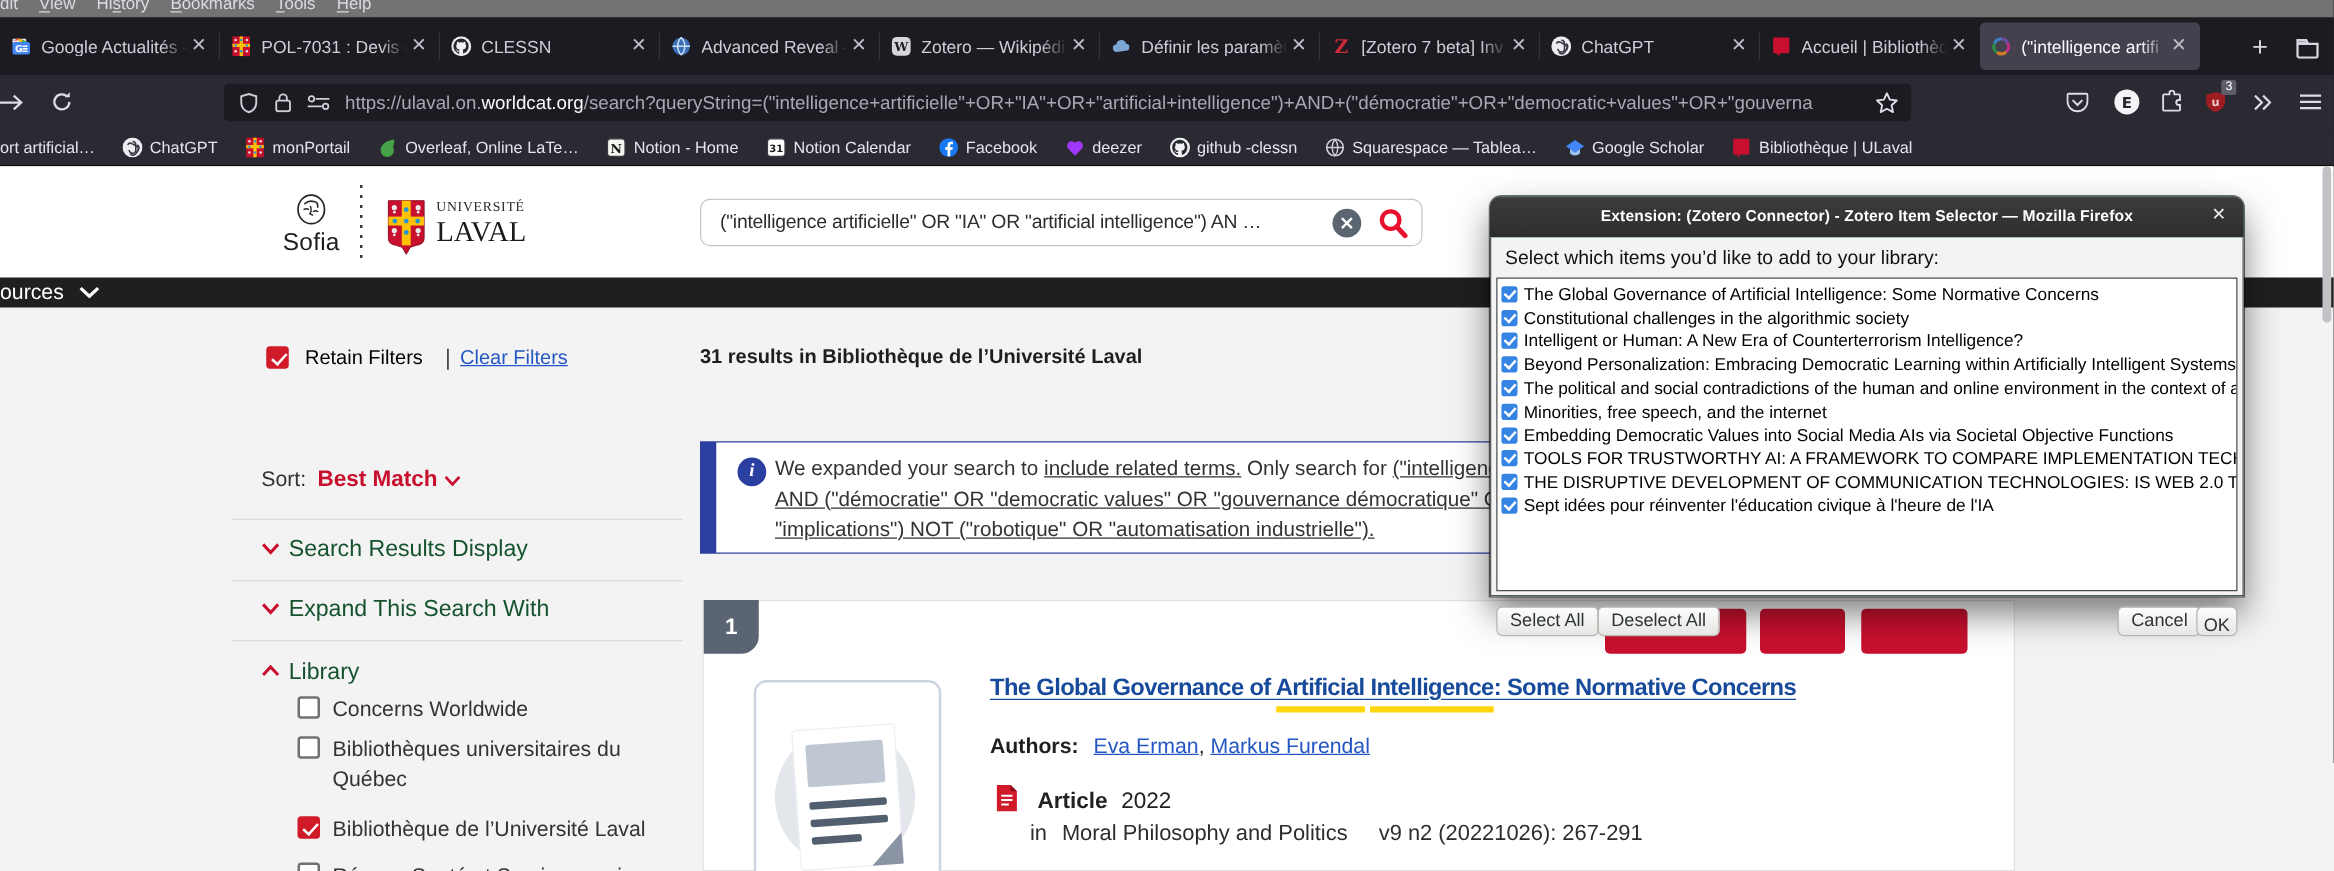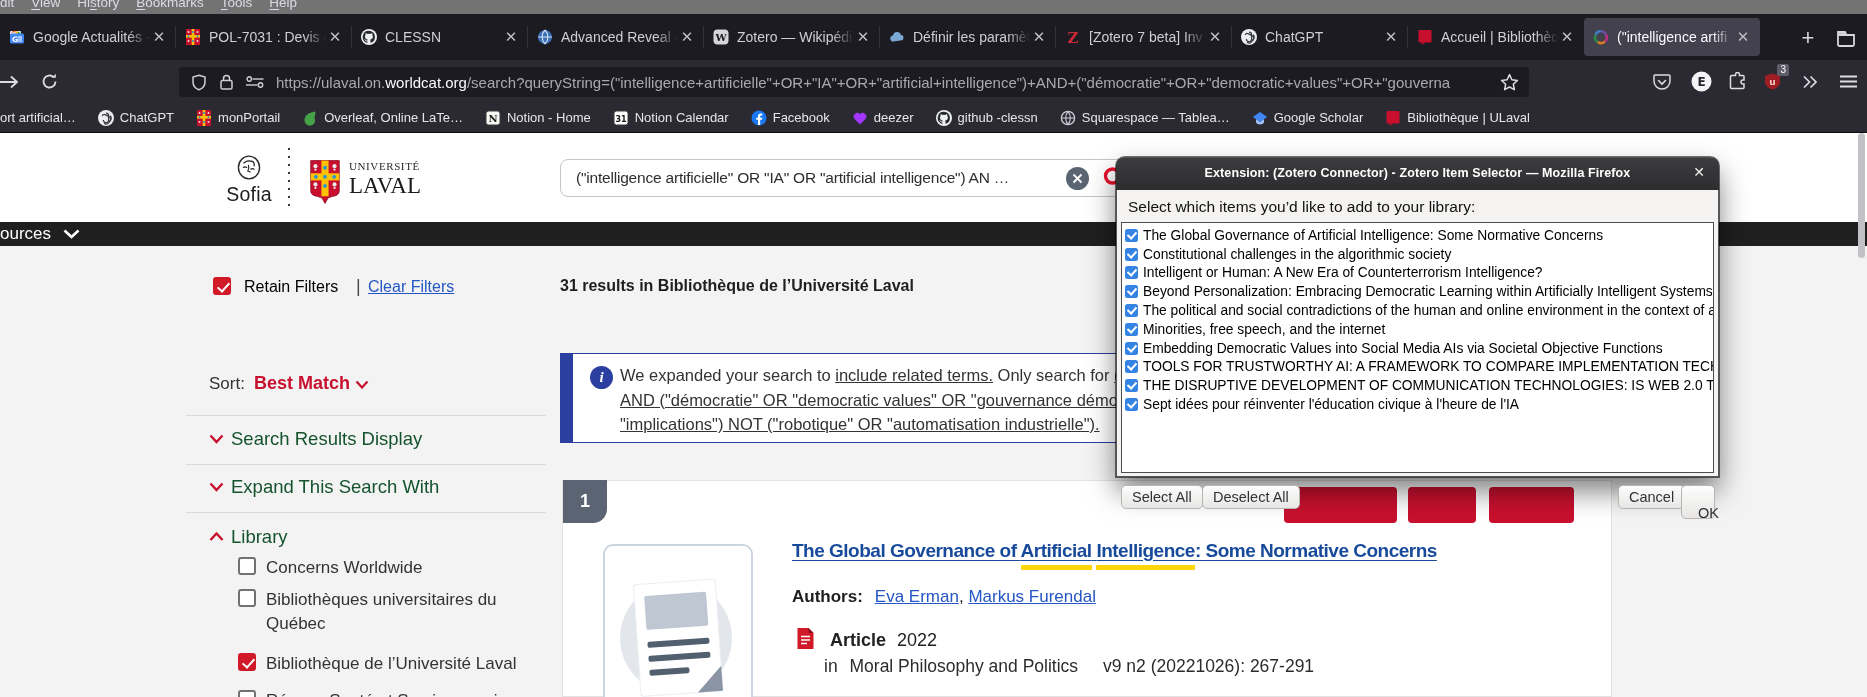--- a/index.html
+++ b/index.html
@@ -94,21 +94,21 @@
   #authors-row .al { color:#2456c4; text-decoration:underline; }
   #authors-label { font-weight:bold; margin-right:12px; }
   #format-row { position:absolute; left:233px; top:146px; font-size:18px; color:#222; }
   #format-row .fmt { font-weight:bold; margin:0 6px 0 10px; }
   #journal-row { position:absolute; left:261px; top:175px; font-size:17.5px; color:#2c2c2c; }
   #journal-row .jn { margin:0 10px 0 7px; }
 
   #page-scroll-thumb { position:absolute; left:1858px; top:0; width:7px; height:125px; background:#c2c2c6; border-radius:3.5px; }
 
   
-  #dialog { position:absolute; left:1116px; top:24px; width:603px; height:320px; z-index:10; border-radius:9px 9px 0 0;
+  #dialog { position:absolute; left:1192px; top:24px; width:603px; height:320px; z-index:10; border-radius:9px 9px 0 0;
      box-shadow:0 14px 28px rgba(0,0,0,.5), 0 0 0 1px rgba(0,0,0,.55); background:#5eead4; font-family:"DejaVu Sans", sans-serif; }
   #dialog-titlebar { position:absolute; top:0; left:0; width:100%; height:33px; border-radius:8px 8px 0 0;
      background:linear-gradient(#3c3b3e,#2d2c2f); box-shadow:inset 0 1px 0 rgba(255,255,255,.12); color:#fff; }
   #dialog-title { position:absolute; width:100%; text-align:center; top:9px; font-size:12.5px; font-family:"Liberation Sans", sans-serif; font-weight:bold; letter-spacing:.1px; }
   #dialog-close { position:absolute; right:14px; top:7px; font-size:14px; font-weight:bold; color:#eee; }
   #dialog-body { position:absolute; top:33px; left:0; right:0; bottom:0; background:#f4f3f1; border:1px solid #565656; border-top:none; }
   #dialog-prompt { position:absolute; left:11px; top:8px; font-size:15.5px; color:#101010; font-family:"Liberation Sans", sans-serif; }
   #dialog-list { position:absolute; left:4px; top:32px; width:593px; height:251px; background:#fff; border:1px solid #4d4d4d; padding:3px 0 0 3px; overflow:hidden; }
   .dlg-item { display:flex; align-items:center; height:18.8px; white-space:nowrap; overflow:hidden; }
   .dlg-cb { flex:0 0 13px; width:13px; height:13px; border-radius:2.5px; background:#3584e4; position:relative; margin-right:5px; }
@@ -662,17 +662,17 @@
     <span class="dlg-label">THE DISRUPTIVE DEVELOPMENT OF COMMUNICATION TECHNOLOGIES: IS WEB 2.0 THE SOLUTION</span>
   </div>
           <div class="dlg-item">
     <span class="dlg-cb"></span>
     <span class="dlg-label">Sept idées pour réinventer l'éducation civique à l'heure de l'IA</span>
   </div>
         </div>
       <div class="gtk-btn" style="left:4px;">Select All</div>
       <div class="gtk-btn" style="left:85px;">Deselect All</div>
       <div class="gtk-btn" style="left:501px;">Cancel</div>
-      <div class="gtk-btn" style="left:564px;width:33px;padding:16px;">OK</div>
+      <div class="gtk-btn" style="left:564px;width:33px;padding:4px;">OK</div>
     </div>
   </div>
 
 </div>
 
 </body></html>

